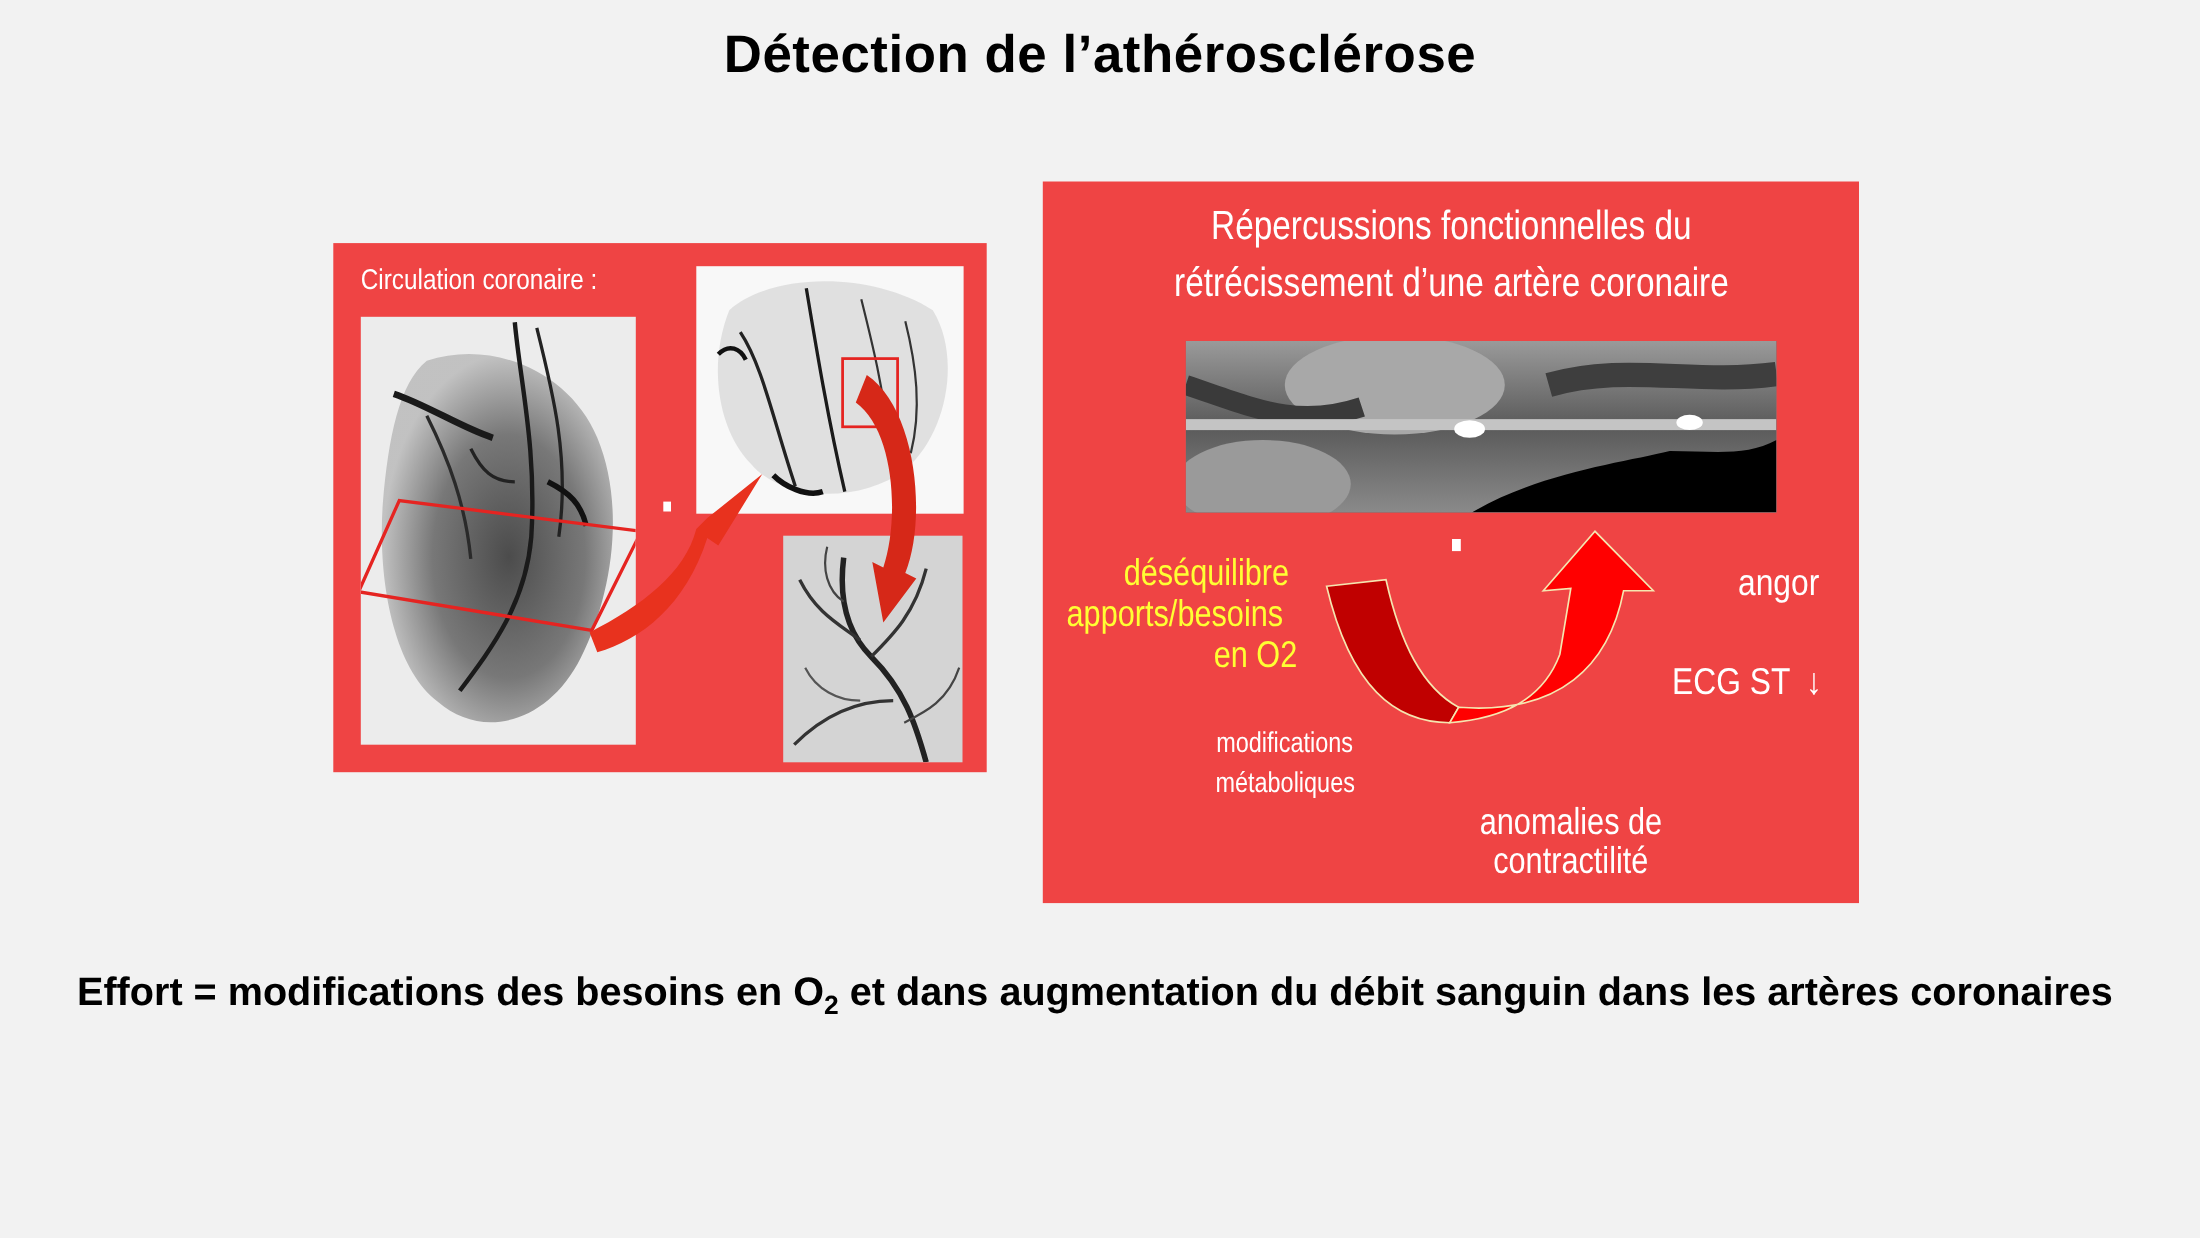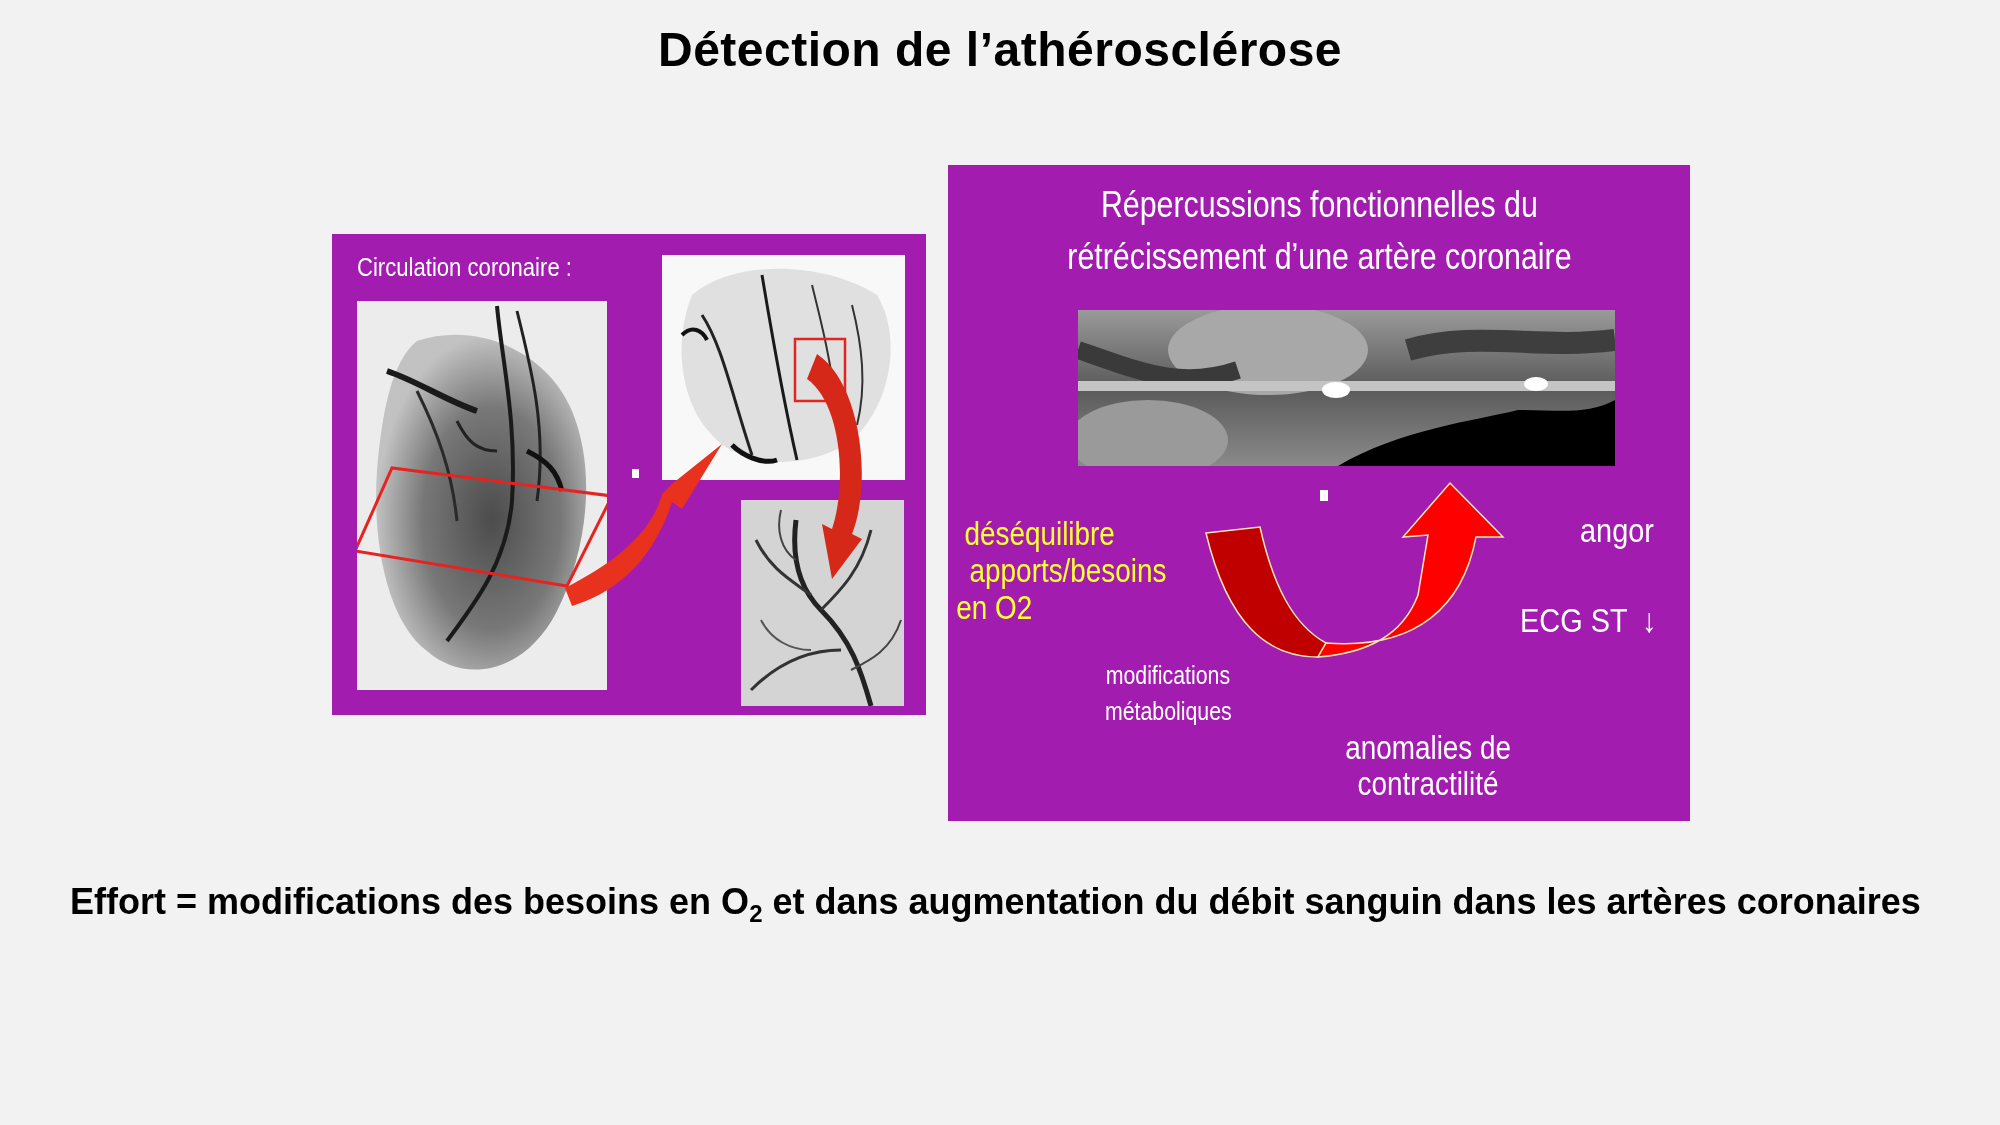--- a/index.html
+++ b/index.html
@@ -1,19 +1,19 @@
 <!DOCTYPE html>
 <html><head>
 <meta charset="utf-8">
 <style>
   html,body{margin:0;padding:0;}
   body{width:2000px;height:1125px;background:#f2f2f2;position:relative;overflow:hidden;font-family:"Liberation Sans",sans-serif;}
   .title{position:absolute;left:0;top:22px;width:2000px;text-align:center;font-size:48px;font-weight:bold;color:#000;letter-spacing:0.5px;}
-  .panel{position:absolute;background:#a21caf;overflow:hidden;}
-  #left-panel{left:303px;top:234px;width:594px;height:481px;margin-left:29px;}
+  .panel{position:absolute;background:#ef4444;overflow:hidden;}
+  #left-panel{left:303px;top:221px;width:594px;height:481px;}
   #right-panel{left:948px;top:165px;width:742px;height:656px;}
   .caption-w{position:absolute;color:#fff;font-family:"Liberation Sans",sans-serif;white-space:nowrap;transform:scaleX(0.85);transform-origin:left top;}
   .photo{position:absolute;background:#e9e9e9;overflow:hidden;}
   .body-text{position:absolute;left:70px;top:876px;width:1880px;font-size:36px;font-weight:bold;color:#000;line-height:52px;}
   .body-text sub{font-size:24px;vertical-align:-8px;line-height:0;}
   .yellow{color:#ffff33;}
   svg{display:block;}
 </style>
 </head>
 <body>
@@ -103,21 +103,21 @@
     </svg>
   </div>
 
   <div style="position:absolute;left:372px;top:325px;width:8px;height:11px;background:#fff;"></div>
 
   <svg style="position:absolute;left:0;top:0;" width="742" height="656" viewBox="0 0 742 656">
     <path d="M258 368 L312 362 C325 420 345 460 378 478 L370 492 C320 492 280 460 258 368 Z" fill="#c00000" stroke="#f5e6b0" stroke-width="1.5"></path>
     <path d="M370 492 C420 488 455 470 470 430 L480 370 L455 372 L502 318 L555 372 L528 372 C515 440 470 485 378 478 Z" fill="#ff0000" stroke="#f5e6b0" stroke-width="1.5"></path>
   </svg>
 
-  <div style="position:absolute;left:0;top:350px;width:240px;text-align:left;font-size:34px;line-height:37px;text-decoration:underline;" class="yellow">
+  <div style="position:absolute;left:0;top:338px;width:240px;text-align:right;font-size:34px;line-height:37px;text-decoration:underline;" class="yellow">
     <div style="display:inline-block;transform:scaleX(0.82);white-space:nowrap;">déséquilibre</div><br>
     <div style="display:inline-block;transform:scaleX(0.82);white-space:nowrap;">apports/besoins</div><br>
     <div style="display:inline-block;transform:scaleX(0.82);white-space:nowrap;">en O2</div>
   </div>
 
   <div class="caption-w" style="left:632px;top:346px;font-size:34px;">angor</div>
 
   <div class="caption-w" style="left:572px;top:436px;font-size:34px;">
     <span>ECG ST</span>
     <span style="font-weight:bold;margin-left:8px;">↓</span>

